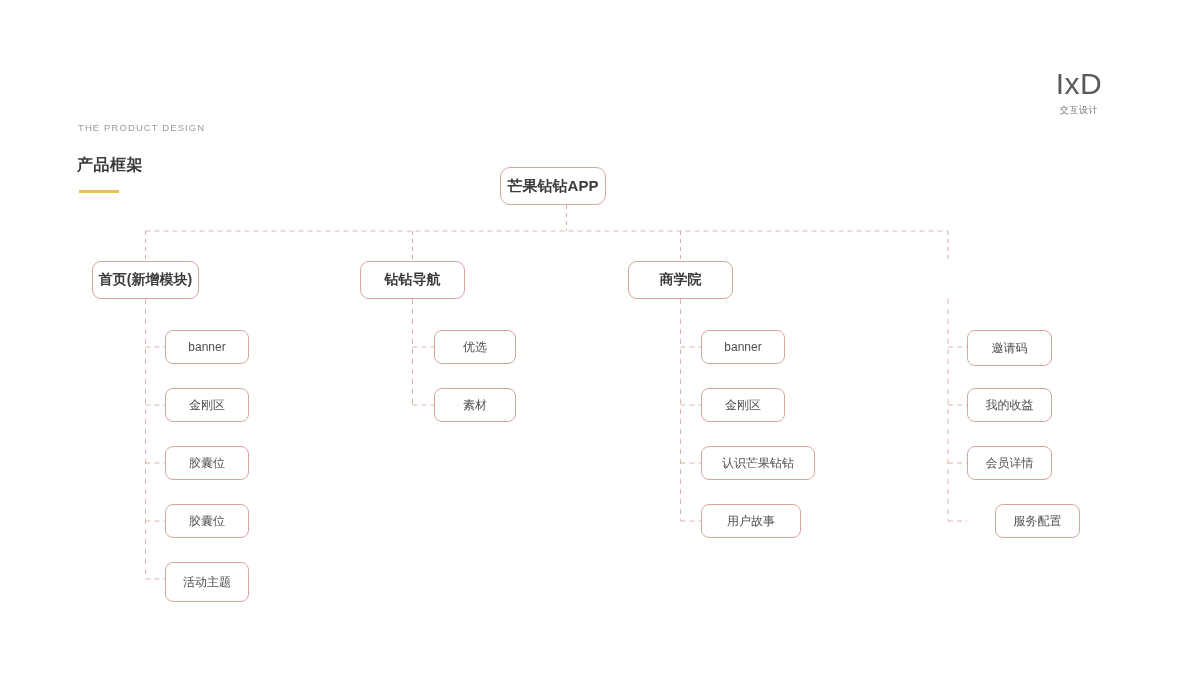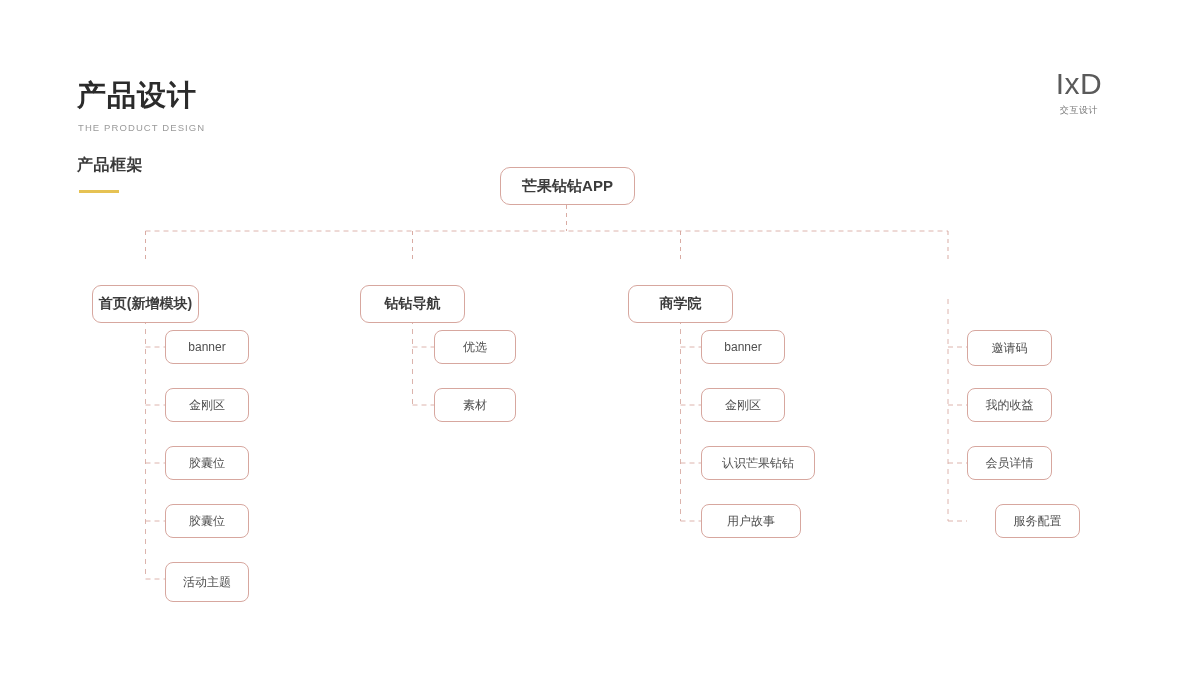--- a/index.html
+++ b/index.html
@@ -53,33 +53,32 @@
     background: #ffffff;
     display: flex; align-items: center; justify-content: center;
     color: #4a4a4a;
     white-space: nowrap;
   }
   .node.root {
     border-radius: 10px;
     font-size: 15px; font-weight: 700; color: #3c3c3c;
   }
   .node.lvl2 {
-    font-size: 14px; font-weight: 700; color: #3c3c3c; margin-top: 24px;
+    font-size: 14px; font-weight: 700; color: #3c3c3c;
   }
   .node.lvl3 {
     font-size: 12px; font-weight: 400; color: #4f4f4f;
     border-radius: 8px;
   }
 </style>
 </head>
 <body>
 
 <div id="slide">
 
-  <div class="page-title">产品设计</div>
   <div class="page-subtitle">THE PRODUCT DESIGN</div>
   <div class="section-title">产品框架</div>
   <div class="section-rule"></div>
 
   <div class="brand">
     <div class="brand-mark">IxD</div>
     <div class="brand-sub">交互设计</div>
   </div>
 
   <div id="diagram">
@@ -123,21 +122,21 @@
         </linearGradient>
         <line x1="1052" y1="405" x2="1160" y2="405" stroke="url(#tail3_1)" stroke-width="1" stroke-dasharray="5 4"></line>
         <line x1="948" y1="463" x2="967" y2="463" stroke="#d7a79f" stroke-width="1" stroke-dasharray="5 4" opacity="0.85"></line>
         <linearGradient id="tail3_2" x1="0%" x2="100%">
           <stop offset="0%" stop-color="#d7a79f" stop-opacity=".9"></stop>
           <stop offset="100%" stop-color="#d7a79f" stop-opacity="0"></stop>
         </linearGradient>
         <line x1="1052" y1="463" x2="1160" y2="463" stroke="url(#tail3_2)" stroke-width="1" stroke-dasharray="5 4"></line>
         <line x1="948" y1="521" x2="967" y2="521" stroke="#d7a79f" stroke-width="1" stroke-dasharray="5 4" opacity="0.85"></line>
       </svg>
-  <div class="node root" style="left: 500px; top: 167px; width: 135px; height: 38px;">
+  <div class="node root" style="left: 500px; top: 167px; width: 106px; height: 38px;">
         <span>芒果钻钻APP</span>
       </div>
       <div class="node lvl2" style="left: 92px; top: 261px; width: 107px; height: 38px;">
         <span>首页(新增模块)</span>
       </div>
       <div class="node lvl3" style="left: 165px; top: 330px; width: 84px; height: 34px;">
         <span>banner</span>
       </div>
       <div class="node lvl3" style="left: 165px; top: 388px; width: 84px; height: 34px;">
         <span>金刚区</span>

